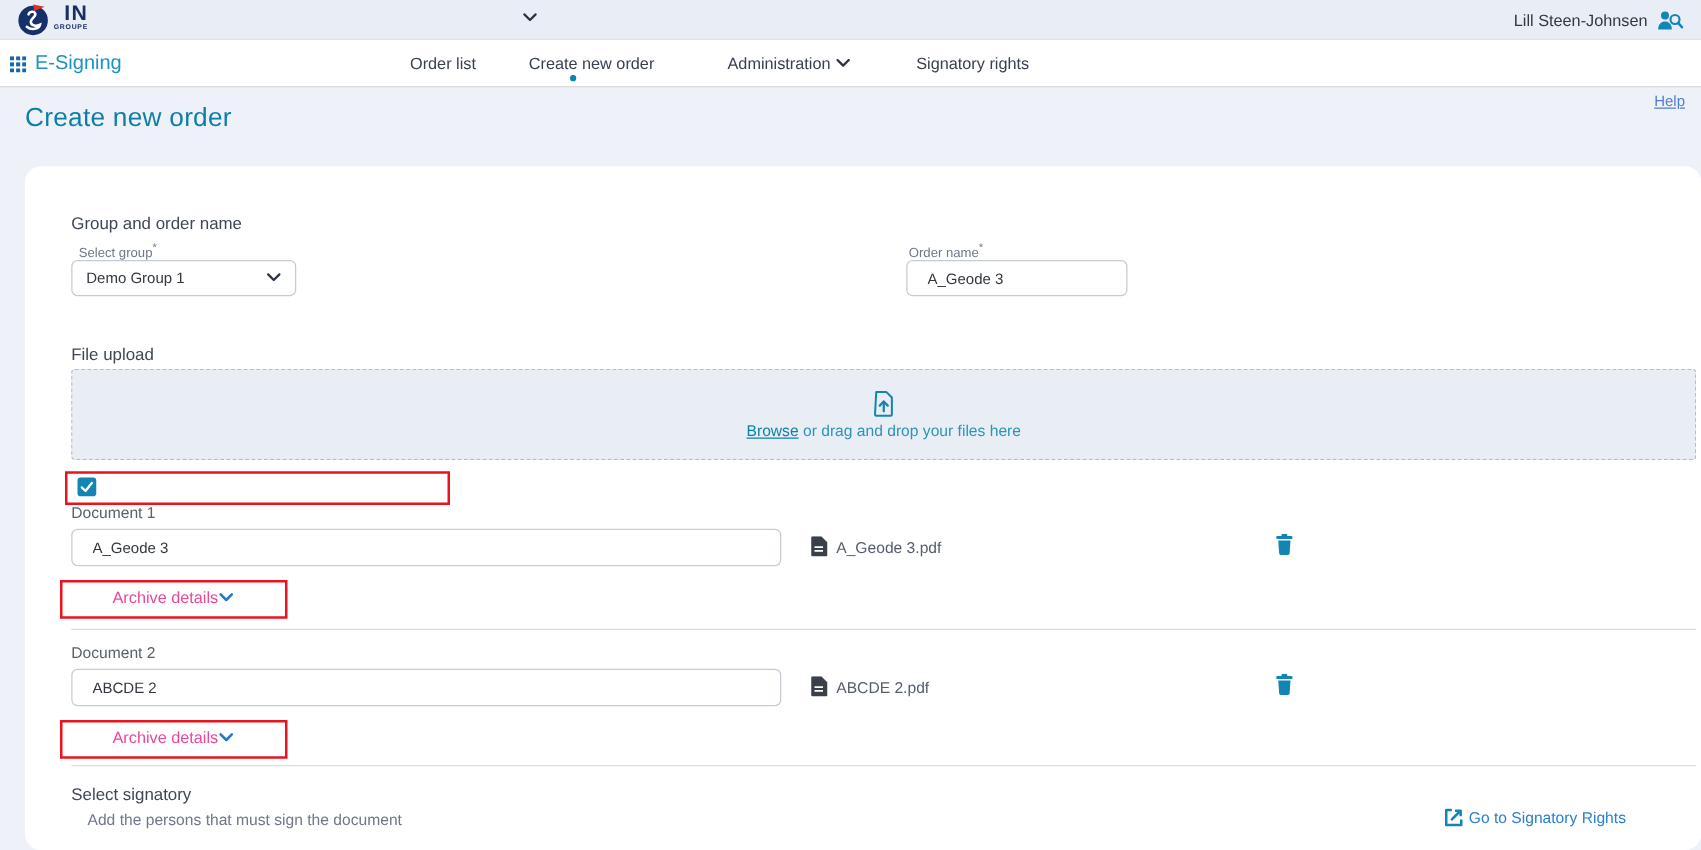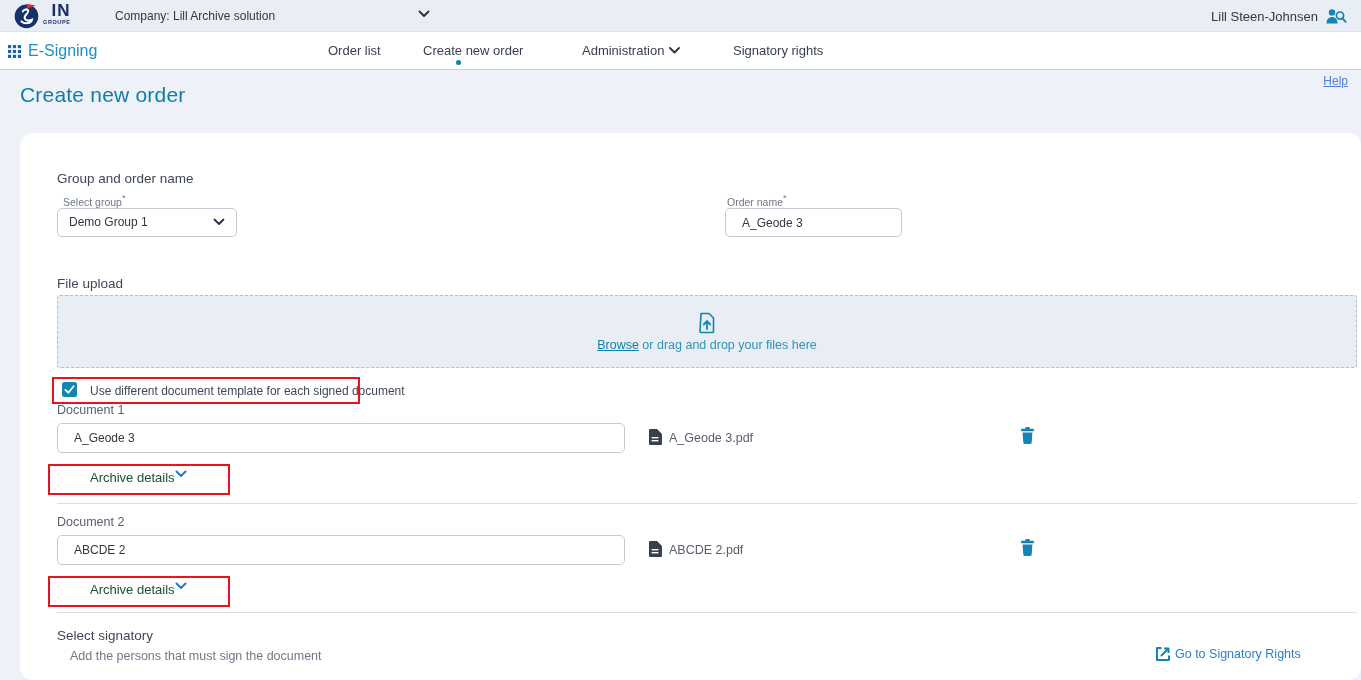--- a/index.html
+++ b/index.html
@@ -54,21 +54,21 @@
   .anno-archive1 { left:28px; top:331px; width:182px; height:31px; }
   .anno-archive2 { left:28px; top:443px; width:182px; height:31px; }
 
   .checkbox { position:absolute; left:42px; top:249px; width:15px; height:15px; background:#1285b2; border-radius:2.5px; cursor:pointer; display:flex; align-items:center; justify-content:center; }
   .checkbox-label { position:absolute; left:70px; top:251px; font-size:12px; color:#3f4756; }
 
   .doc-label { position:absolute; font-size:12.5px; color:#59616f; }
   .doc-input { width:568px; height:30px; }
   .file-chip { position:absolute; display:flex; align-items:center; gap:7px; font-size:12.5px; color:#555e6c; }
   .trash-btn { position:absolute; cursor:pointer; }
-  .archive-toggle { position:absolute; display:flex; gap:0; font-size:13px; color:#14532d; cursor:pointer; }
+  .archive-toggle { position:absolute; display:flex; align-items:center; gap:0; font-size:13px; color:#ec4899; cursor:pointer; }
   .divider { position:absolute; left:37px; width:1300px; height:1px; background:#dadee4; }
 
   .signatory-sub { position:absolute; left:50px; top:516px; font-size:12.5px; color:#6e7888; }
   .goto-link { position:absolute; left:1135px; top:513px; display:flex; align-items:center; gap:4px; cursor:pointer; }
   .goto-text { font-size:12.5px; color:#2b7fd0; }
 </style>
 </head>
 <body>
 
 <div id="screen">
@@ -78,21 +78,20 @@
       <svg class="logo-circle" viewBox="0 0 32 32">
         <circle cx="16" cy="17" r="14" fill="#16306b"></circle>
         <polygon points="16,2 27,4 17,8" fill="#e03126"></polygon>
         <path d="M10 23c4 3.5 11.5 2.5 12.5-2-5 2.2-9.5 .3-8.5-3.7 1-3 5-4 4-7-1-2.4-5.4-2-6.4 1" stroke="#ffffff" stroke-width="2.4" fill="none" stroke-linecap="round"></path>
       </svg>
       <div class="logo-text">
         <div class="logo-in">IN</div>
         <div class="logo-groupe">GROUPE</div>
       </div>
     </div>
-    <div class="company-label">Company: Lill Archive solution</div>
     <svg class="company-chevron" width="12" height="8" viewBox="0 0 12 8">
       <polyline points="1.5,1.5 6,6 10.5,1.5" stroke="#2b3340" stroke-width="1.8" fill="none" stroke-linecap="round" stroke-linejoin="round"></polyline>
     </svg>
     <div class="user-area">
       <span class="user-name">Lill Steen-Johnsen</span>
       <svg width="22" height="17" viewBox="0 0 22 17">
         <circle cx="7" cy="4.4" r="3.2" fill="#1285b2"></circle>
         <path d="M1.5 15.5c0-4.4 2.8-6.4 5.5-6.4s5.5 2 5.5 6.4z" fill="#1285b2"></path>
         <circle cx="15" cy="7.6" r="3.6" stroke="#1285b2" stroke-width="1.7" fill="none"></circle>
         <line x1="17.6" y1="10.3" x2="20.6" y2="13.8" stroke="#1285b2" stroke-width="2" stroke-linecap="round"></line>
@@ -166,21 +165,20 @@
         <span class="browse-link">Browse</span><span> or drag and drop your files here</span>
       </div>
     </div>
 
     <div class="annotation anno-checkbox"></div>
     <div class="checkbox">
       <svg width="11" height="9" viewBox="0 0 13 11">
         <polyline points="1.5,6 5.2,9.5 11.5,1.5" stroke="#ffffff" stroke-width="2.2" fill="none" stroke-linecap="round" stroke-linejoin="round"></polyline>
       </svg>
     </div>
-    <div class="checkbox-label">Use different document template for each signed document</div>
 
     <div class="doc-label" style="left:37px; top:270px;">Document 1</div>
     <input class="text-input doc-input" style="left: 37px; top: 290px;" value="A_Geode 3">
     <div class="file-chip" style="left:628px; top:296px;">
       <svg width="14" height="17" viewBox="0 0 14 17">
         <path d="M1 1a1 1 0 0 1 1-1h7l5 5v10a1 1 0 0 1-1 1H2a1 1 0 0 1-1-1z" fill="#3a4049"></path>
         <rect x="3.6" y="8" width="6.8" height="1.4" fill="#ffffff"></rect>
         <rect x="3.6" y="11" width="6.8" height="1.4" fill="#ffffff"></rect>
       </svg>
       <span>A_Geode 3.pdf</span>

